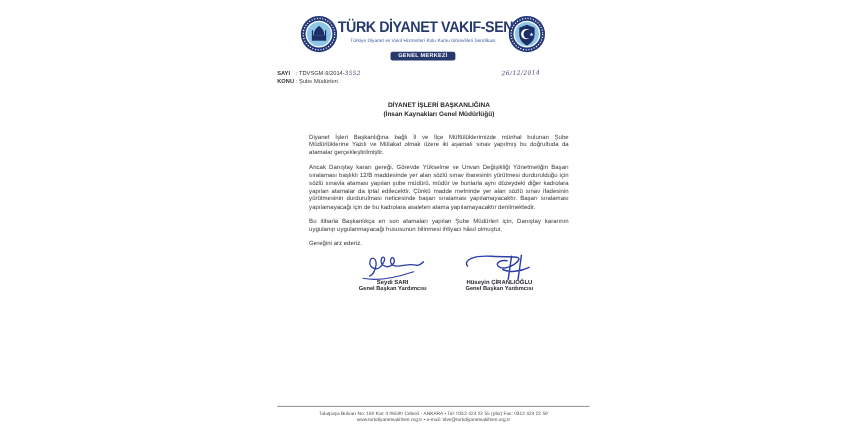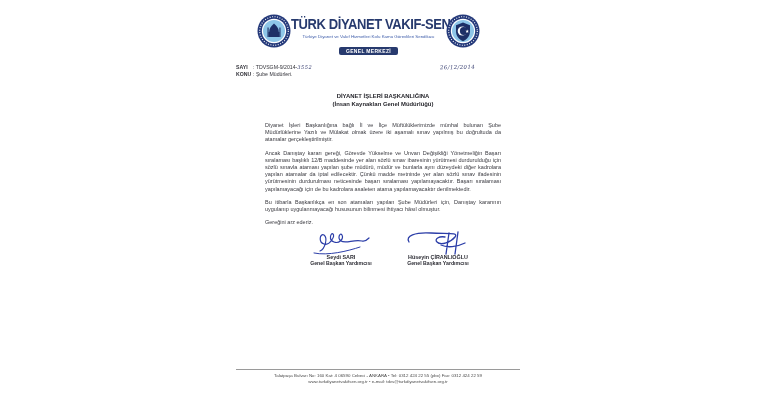--- a/index.html
+++ b/index.html
@@ -4,21 +4,21 @@
 <style>
   * { margin:0; padding:0; box-sizing:border-box; }
   html,body { width:770px; height:400px; }
   body {
     background:#ffffff;
     font-family:"Liberation Sans", sans-serif;
     position:relative;
     overflow:hidden;
   }
   .doc {
-    position:absolute; left:228px; top:0; width:300px; height:308px;
+    position:absolute; left:244px; top:0; width:300px; height:308px;
     background:#ffffff;
   }
 
   
   .letterhead { position:relative; height:44px; margin-top:12px; }
   .seal { position:absolute; top:2px; width:34px; height:34px; }
   .seal-left  { left:29px; }
   .seal-right { left:218px; }
   .title-block {
     position:absolute; left:63px; top:5px; width:155px; text-align:center;

